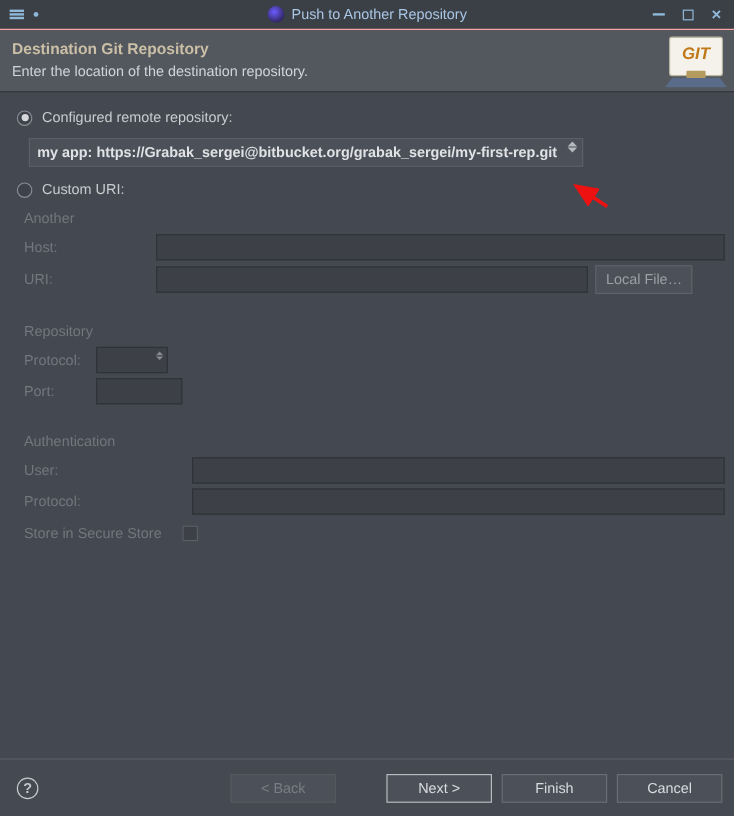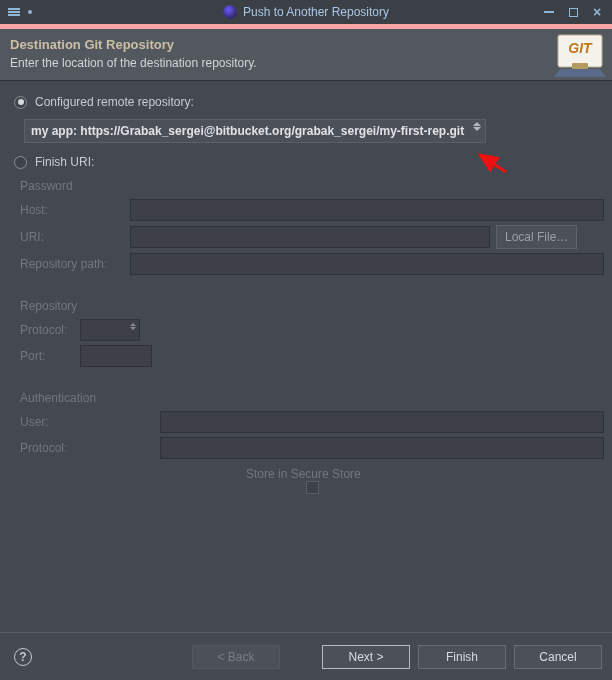--- a/index.html
+++ b/index.html
@@ -13,21 +13,21 @@
   .titlebar .dot { width:4px; height:4px; border-radius:50%; background:#8fb8d8; display:inline-block; }
   .titlebar .center { position:absolute; left:0; right:0; text-align:center; display:flex; justify-content:center; align-items:flex-end; gap:6px; pointer-events:none; }
   .titlebar .eclipse-icon { width:14px; height:14px; border-radius:50%; background: radial-gradient(circle at 40% 35%, #6b5cff 0%, #3a2f7a 60%, #1c1640 100%); display:inline-block; }
   .titlebar .right-icons { margin-left:auto; display:flex; align-items:center; gap:10px; padding-right:8px; }
   .titlebar .win-btn { width:14px; height:14px; display:flex; align-items:center; justify-content:center; color:#8fb8d8; cursor:pointer; }
   .min-line { width:10px; height:2px; background:#8fb8d8; }
   .max-box { width:9px; height:9px; border:1.5px solid #8fb8d8; }
   .close-x { font-size:14px; line-height:1; font-weight:bold; }
 
   
-  .header { background: #53575e; padding: 8px 28px 10px 10px; position: relative; border-top:5px solid #fca5a5; border-bottom:1px solid #2e3137; }
+  .header { background: #53575e; padding: 8px 28px 10px 10px; position: relative; border-top:1px solid #fca5a5; border-bottom:1px solid #2e3137; }
   .header h1 { font-size: 13px; font-weight: bold; color: #cbbfa6; margin-bottom: 4px; }
   .header p { font-size: 12px; color: #d2d4d7; }
   .header .git-badge { position:absolute; right:6px; top:4px; width:52px; height:44px; }
 
   
   .content { padding: 14px 8px 0 14px; font-size: 12px; color:#c9cbcf; }
 
   .radio-row { display:flex; align-items:center; gap:8px; margin-bottom: 10px; }
   .radio { width:13px; height:13px; border-radius:50%; border:1px solid #8a8e95; display:inline-flex; align-items:center; justify-content:center; background:#3e424a; }
   .radio.selected::after { content:""; width:6px; height:6px; border-radius:50%; background:#d5d7da; }
@@ -125,40 +125,36 @@
     <div class="dropdown">
       <span>my app: https://Grabak_sergei@bitbucket.org/grabak_sergei/my-first-rep.git</span>
       <div class="chev">
           <span class="up"></span>
           <span class="down"></span>
         </div>
     </div>
 
     <div class="radio-row">
       <span class="radio"></span>
-      <span>Finish URI:</span>
-    </div>
-
-    <div class="group-title disabled-label">Password</div>
+      <span>Custom URI:</span>
+    </div>
+
+    <div class="group-title disabled-label">Another</div>
 
     <div class="form-row">
       <label class="disabled-label">Host:</label>
       <input type="text" disabled="" value="" style="">
     </div>
 
     <div class="form-row">
       <label class="disabled-label">URI:</label>
       <input type="text" disabled="" style="width: 360px; flex: 0 0 auto;" value="">
       <button class="btn-small" disabled="">Local File…</button>
     </div>
 
-    <div class="form-row">
-      <label class="disabled-label">Repository path:</label>
-      <input type="text" disabled="" value="" style="">
-    </div>
 
     <div class="section-gap"></div>
 
     <div class="group-title disabled-label">Repository</div>
 
     <div class="form-row">
       <label class="disabled-label" style="width:60px">Protocol:</label>
       <div class="combo">
         <span></span>
         <div class="chev">
@@ -180,21 +176,21 @@
     <div class="form-row">
       <label class="disabled-label" style="width:140px">User:</label>
       <input type="text" disabled="" value="" style="">
     </div>
 
     <div class="form-row">
       <label class="disabled-label" style="width:140px">Protocol:</label>
       <input type="password" disabled="" value="" style="">
     </div>
 
-    <div class="form-row" style="margin-top:8px;flex-direction:column;">
+    <div class="form-row" style="margin-top:8px;">
       <label class="disabled-label" style="width:132px">Store in Secure Store</label>
       <span class="checkbox"></span>
     </div>
 
   </div>
 
   <svg class="red-arrow" width="40" height="26">
     <defs>
       <marker id="ah" markerWidth="8" markerHeight="8" refX="6" refY="3" orient="auto">
         <polygon points="0,0 7,3 0,6" fill="#e11"></polygon>

